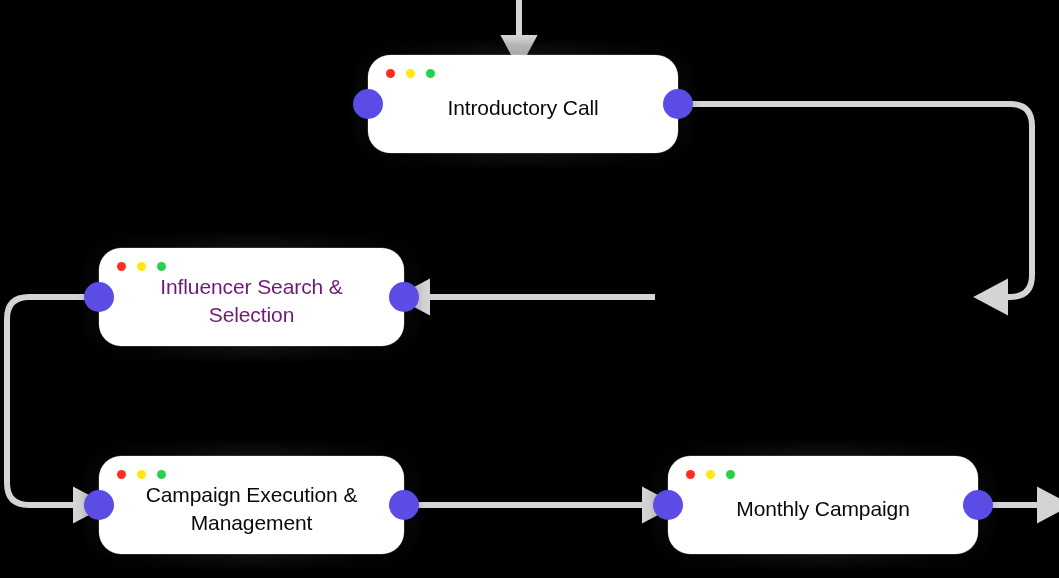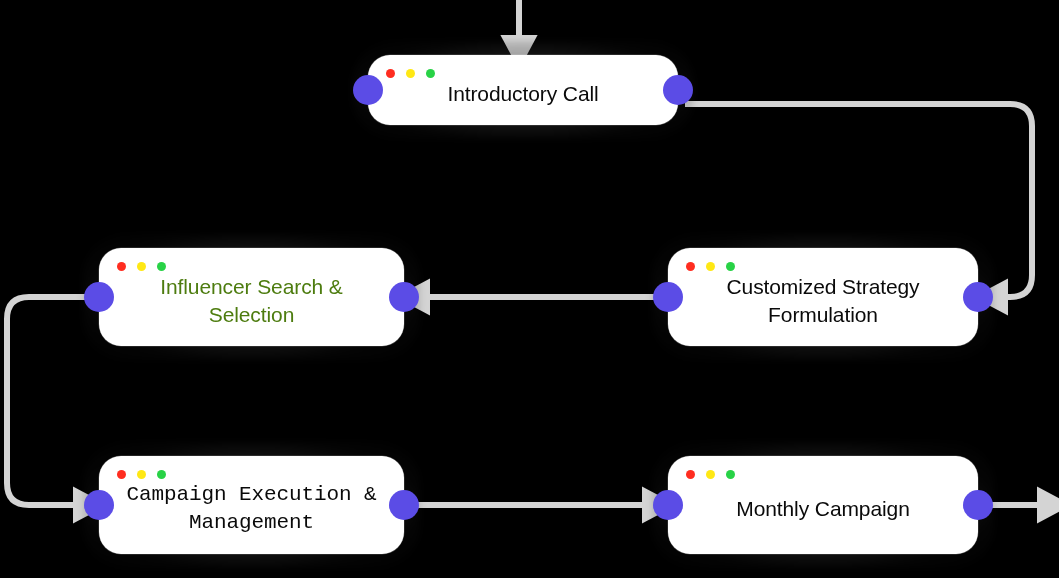--- a/index.html
+++ b/index.html
@@ -117,65 +117,51 @@
 
     <path d="M655,297 L427,297" fill="none" stroke="#d4d4d4" stroke-width="6" marker-end="url(#arw-left)"></path>
 
     <path d="M86,297 L29,297 Q7,297 7,319 L7,483 Q7,505 29,505 L76,505" fill="none" stroke="#d4d4d4" stroke-width="6" marker-end="url(#arw-right)"></path>
 
     <path d="M418,505 L645,505" fill="none" stroke="#d4d4d4" stroke-width="6" marker-end="url(#arw-right)"></path>
 
     <path d="M990,505 L1040,505" fill="none" stroke="#d4d4d4" stroke-width="6" marker-end="url(#arw-right)"></path>
   </svg>
 
-  <div class="node" id="node-introductory-call" style="left: 368px; top: 55px; width: 310px; height: 70px;">
+  <div class="node" id="node-introductory-call" style="left: 368px; top: 55px; width: 310px; height: 98px;">
     <div class="node-glow"></div>
     <div class="node-card" style="background: rgb(255, 255, 255);">
       <div class="dots">
         <span class="dot red" style="background: rgb(255, 45, 32);"></span>
         <span class="dot yellow" style="background: rgb(255, 232, 20);"></span>
         <span class="dot green" style="background: rgb(40, 210, 70);"></span>
       </div>
       <div class="node-label" style="color: rgb(10, 10, 10);">Introductory Call</div>
     </div>
     <span class="port left" style="background: rgb(91, 76, 230);"></span>
     <span class="port right" style="background: rgb(91, 76, 230);"></span>
   </div>
 
-  <div class="node" id="node-customized-strategy-formulation" style="left: 668px; top: 248px; width: 310px; height: 98px;">
-    <div class="node-glow"></div>
-    <div class="node-card" style="background: rgb(255, 255, 255);">
-      <div class="dots">
-        <span class="dot red" style="background: rgb(255, 45, 32);"></span>
-        <span class="dot yellow" style="background: rgb(255, 232, 20);"></span>
-        <span class="dot green" style="background: rgb(40, 210, 70);"></span>
-      </div>
-      <div class="node-label" style="color: rgb(10, 10, 10);">Customized Strategy
-Formulation</div>
-    </div>
-    <span class="port left" style="background: rgb(91, 76, 230);"></span>
-    <span class="port right" style="background: rgb(91, 76, 230);"></span>
-  </div>
 
   <div class="node" id="node-influencer-search-selection" style="left: 99px; top: 248px; width: 305px; height: 98px;">
     <div class="node-glow"></div>
     <div class="node-card" style="background: rgb(255, 255, 255);">
       <div class="dots">
         <span class="dot red" style="background: rgb(255, 45, 32);"></span>
         <span class="dot yellow" style="background: rgb(255, 232, 20);"></span>
         <span class="dot green" style="background: rgb(40, 210, 70);"></span>
       </div>
-      <div class="node-label" style="color: #4d7c0f;">Influencer Search &amp;
+      <div class="node-label" style="color: #701a75;">Influencer Search &amp;
 Selection</div>
     </div>
     <span class="port left" style="background: rgb(91, 76, 230);"></span>
     <span class="port right" style="background: rgb(91, 76, 230);"></span>
   </div>
 
-  <div class="node" id="node-campaign-execution-management" style="left: 99px; top: 456px; width: 305px; height: 98px; font-family: Liberation Mono, monospace;">
+  <div class="node" id="node-campaign-execution-management" style="left: 99px; top: 456px; width: 305px; height: 98px;">
     <div class="node-glow"></div>
     <div class="node-card" style="background: rgb(255, 255, 255);">
       <div class="dots">
         <span class="dot red" style="background: rgb(255, 45, 32);"></span>
         <span class="dot yellow" style="background: rgb(255, 232, 20);"></span>
         <span class="dot green" style="background: rgb(40, 210, 70);"></span>
       </div>
       <div class="node-label" style="color: rgb(10, 10, 10);">Campaign Execution &amp;
 Management</div>
     </div>

